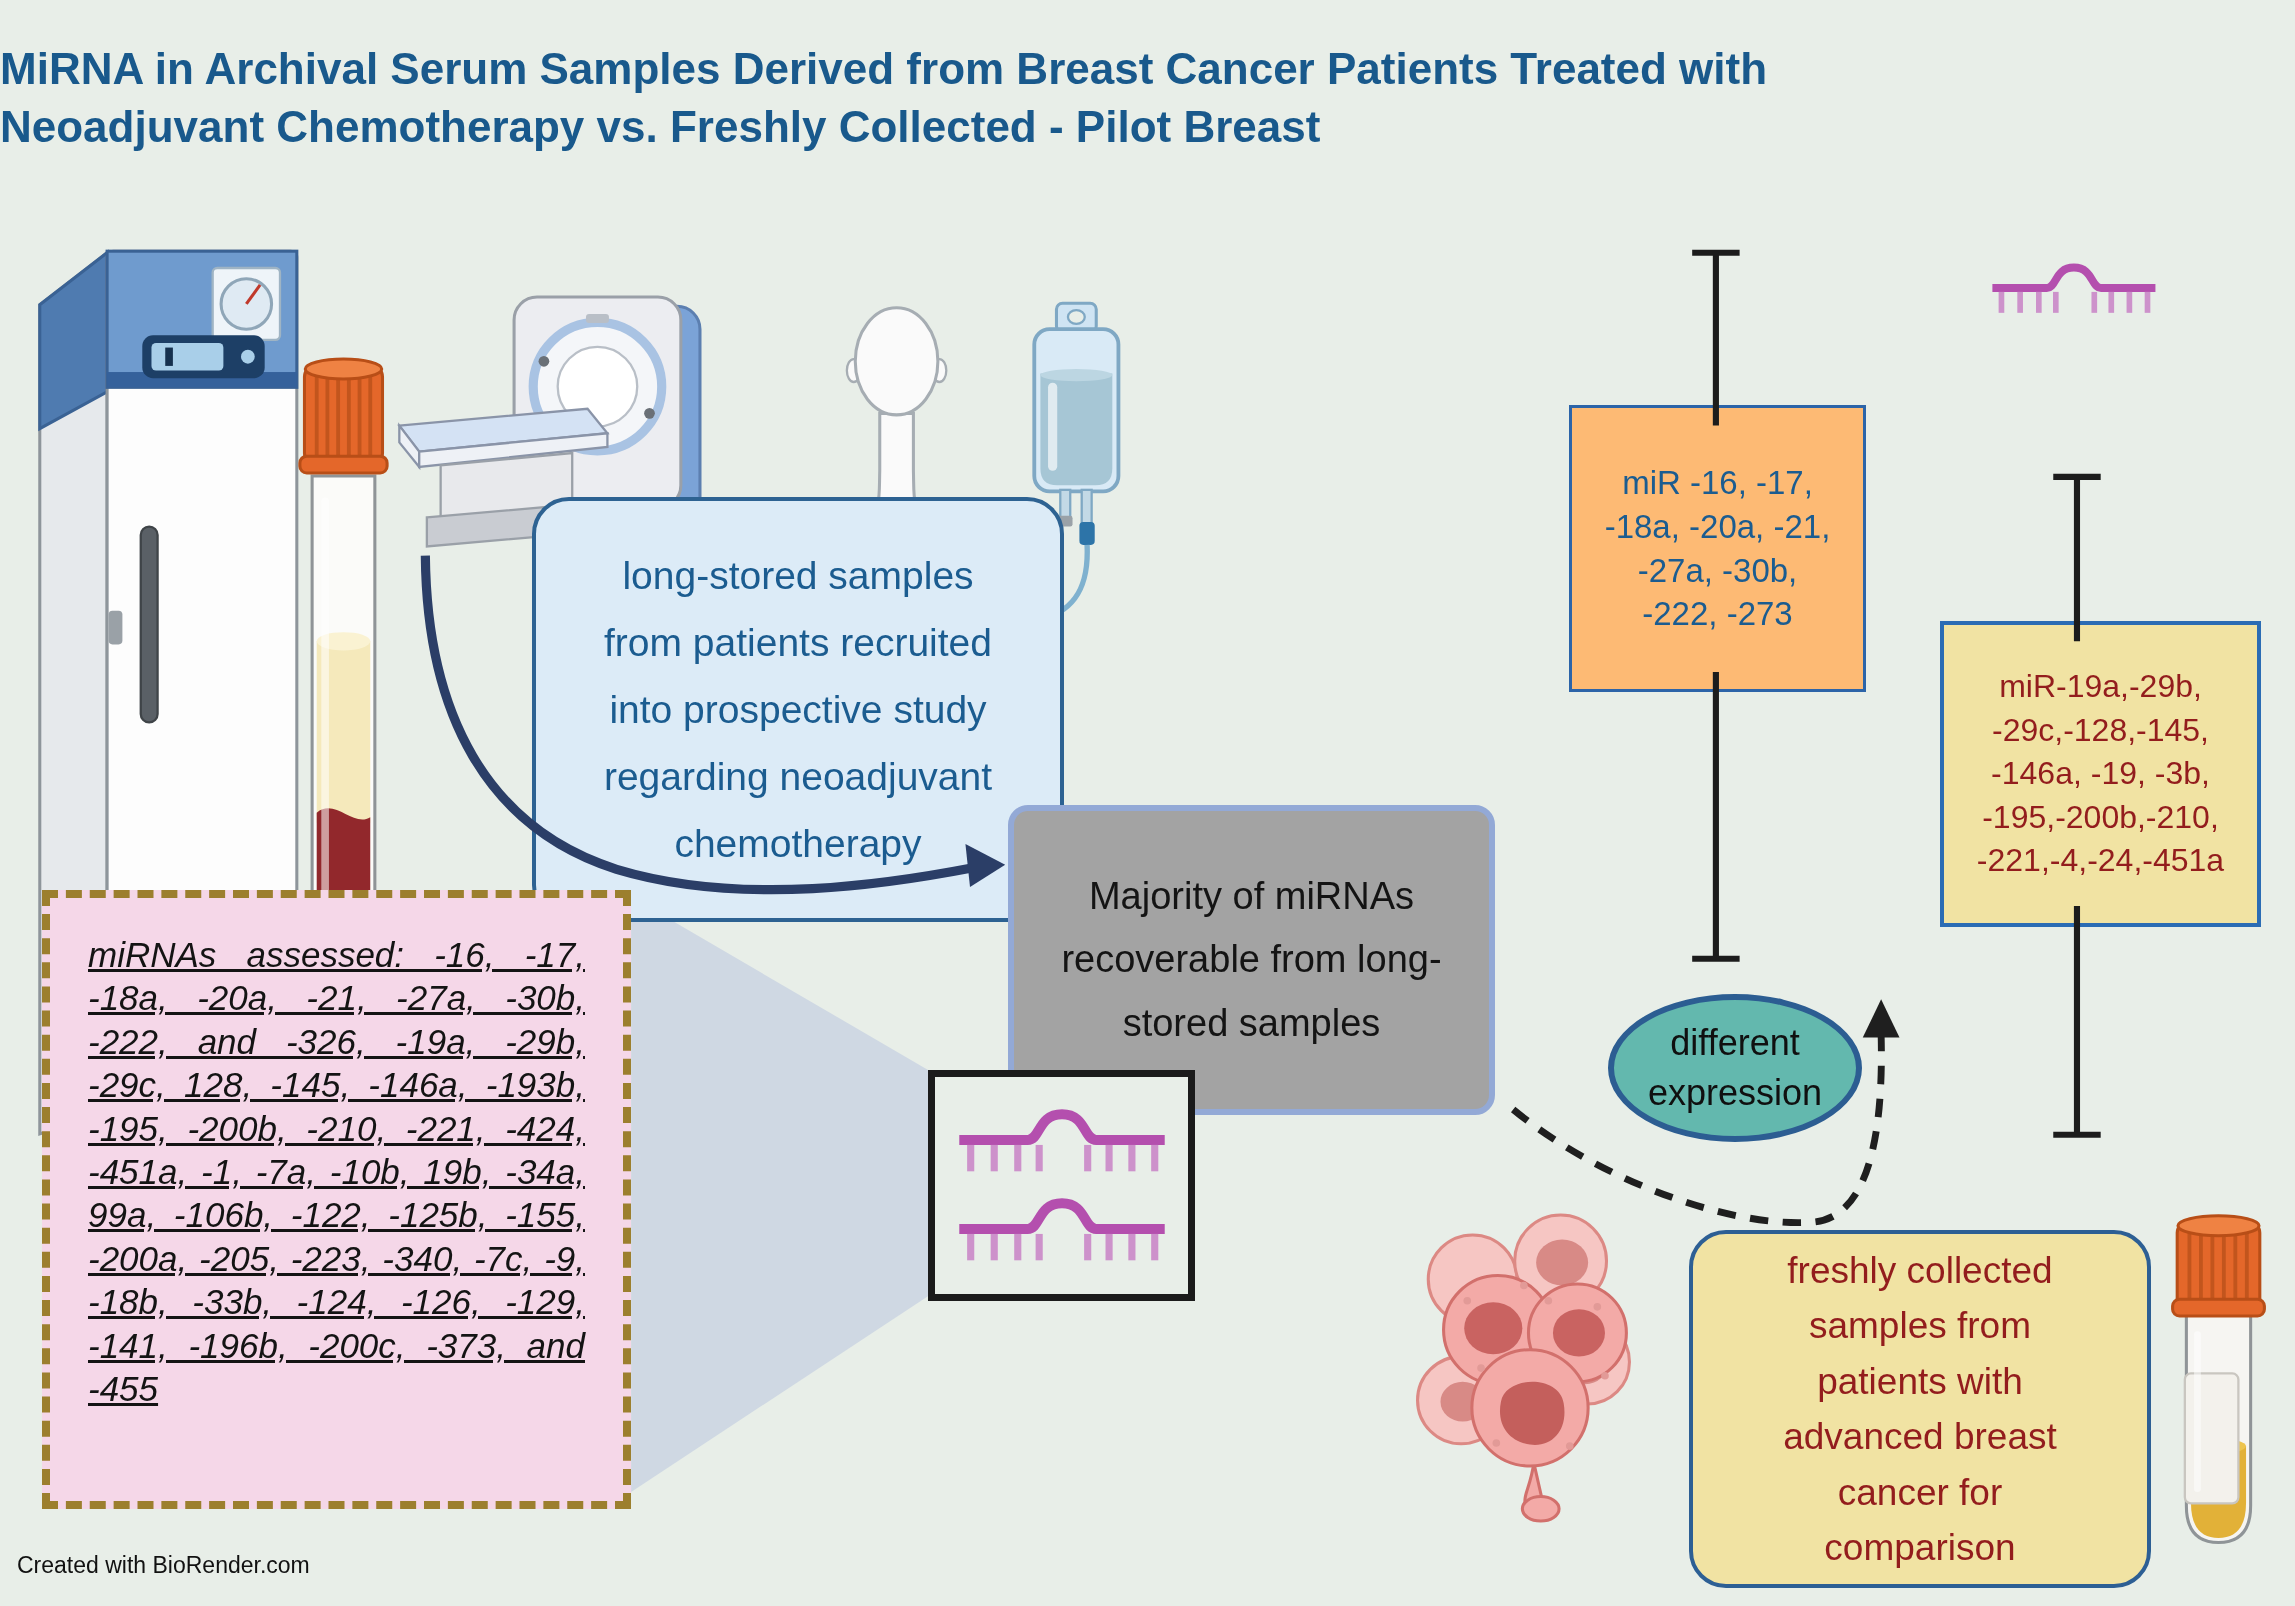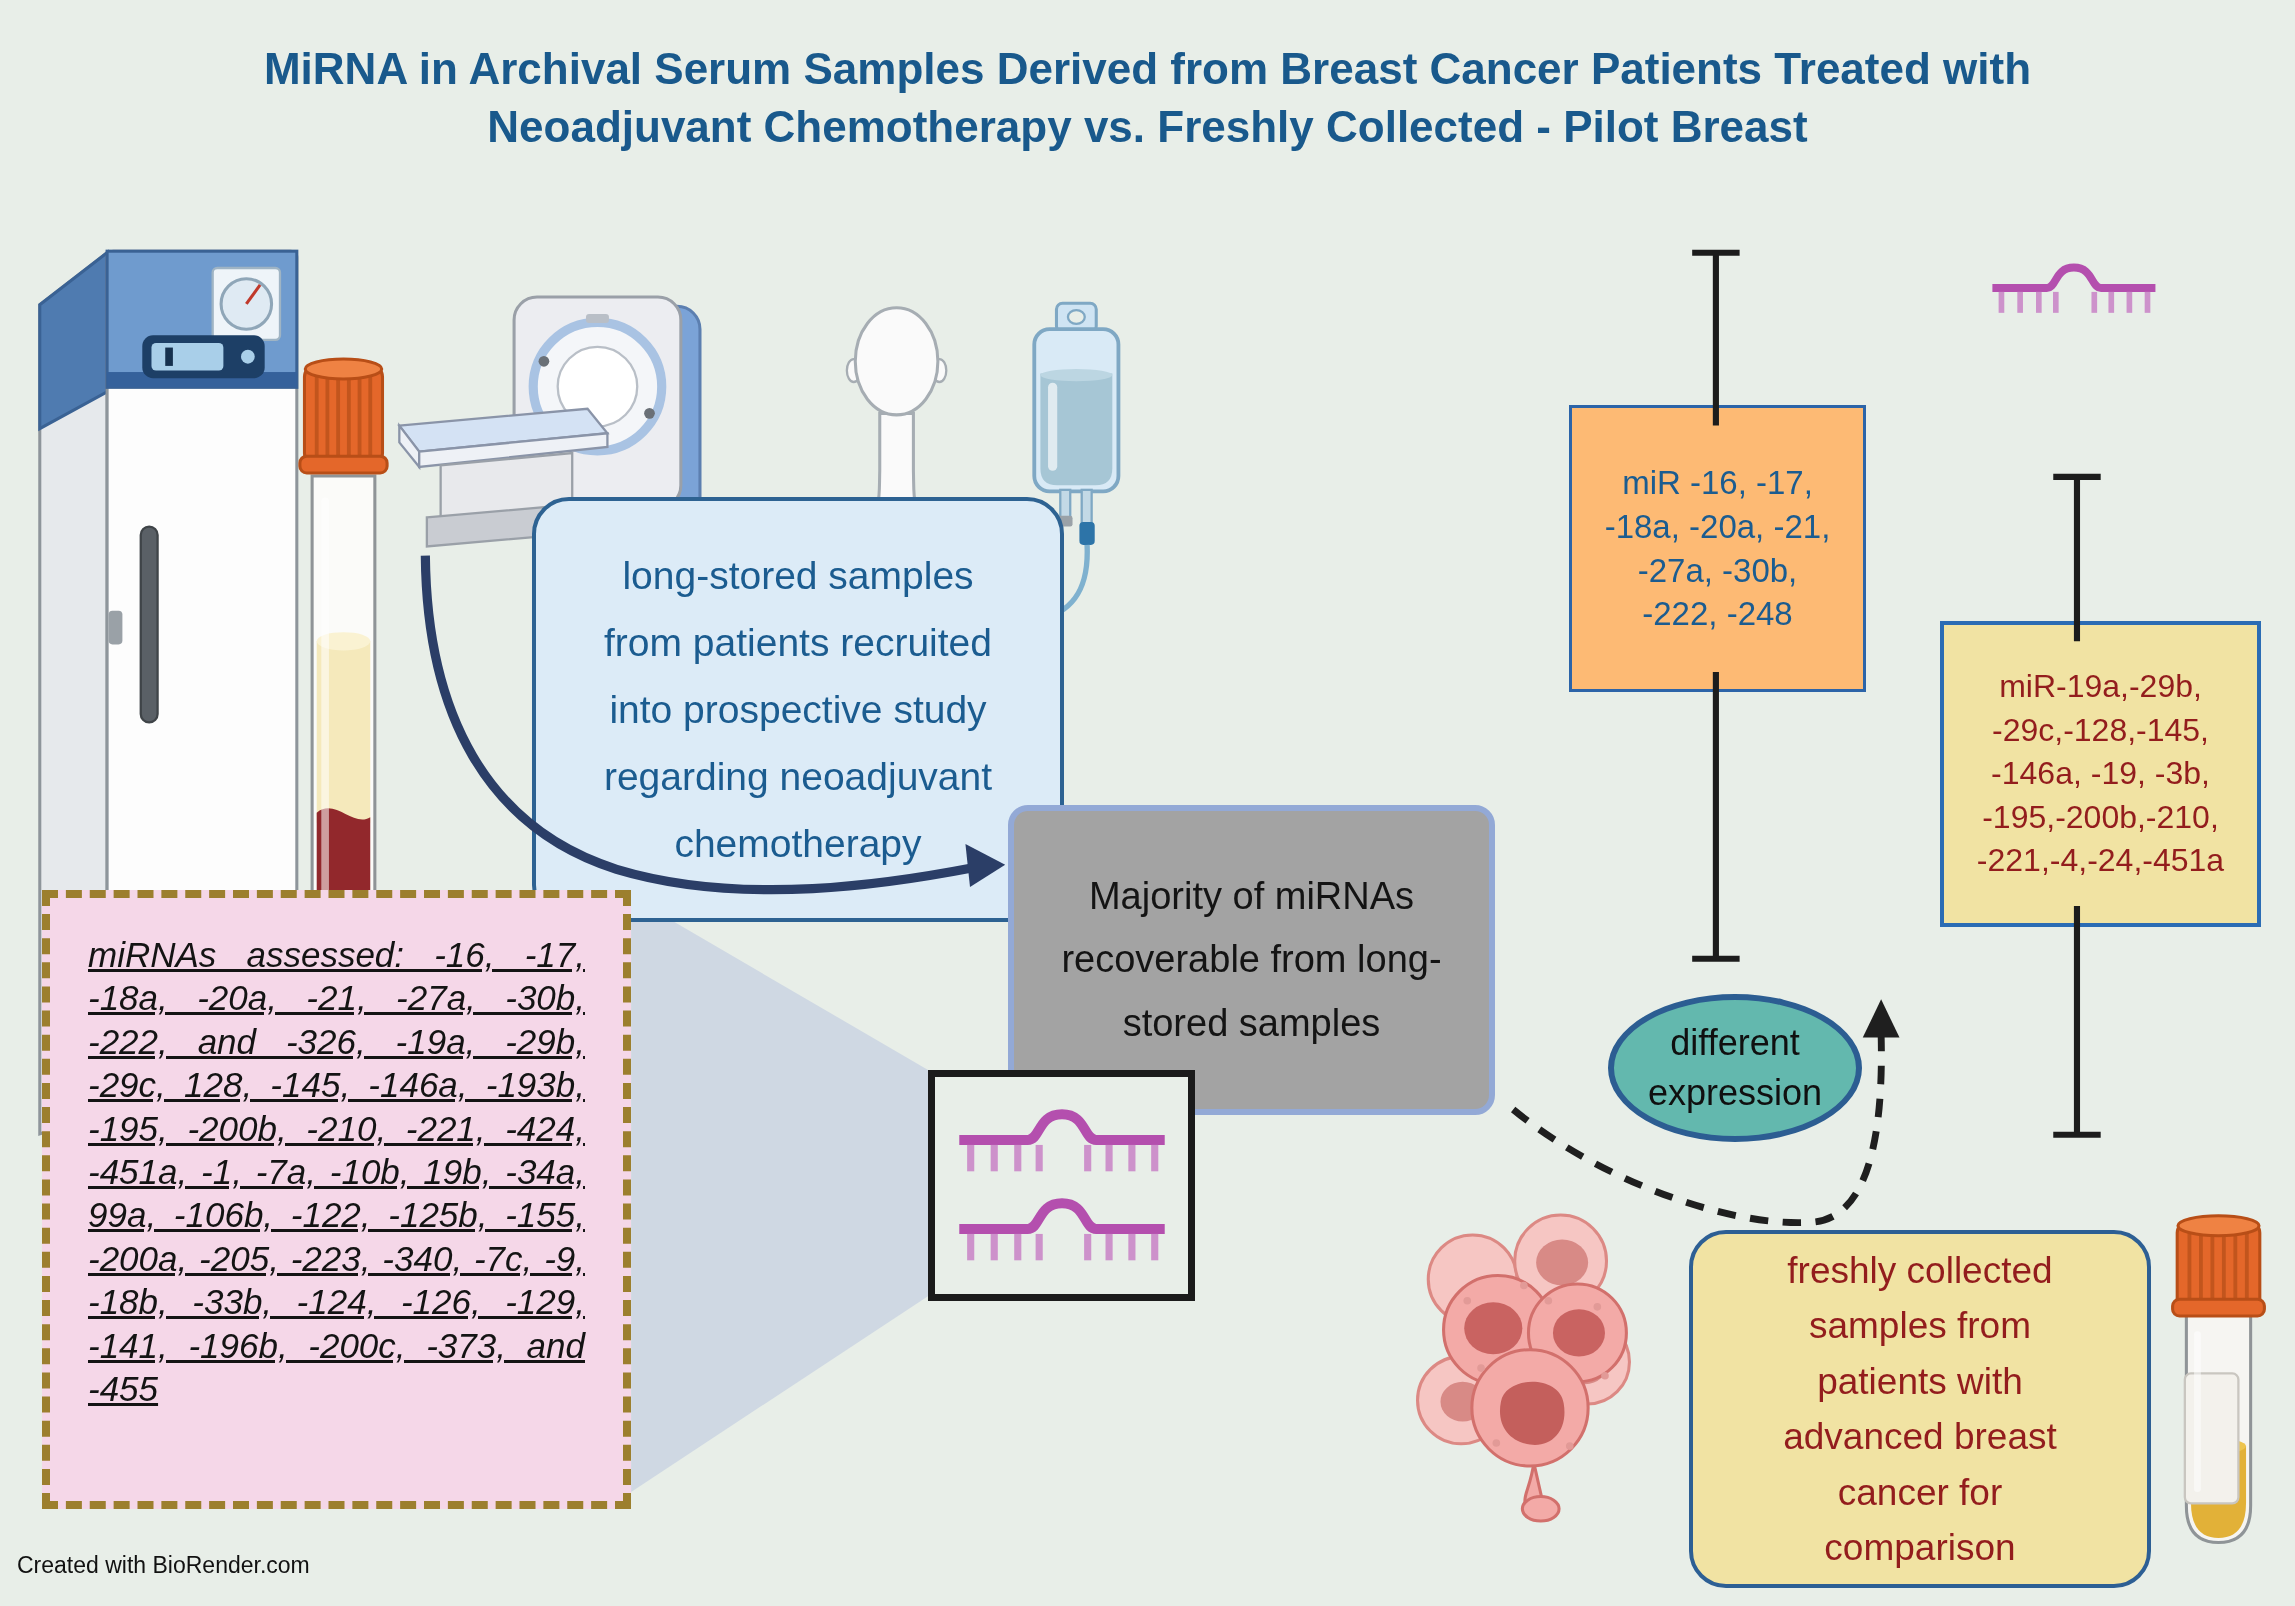--- a/index.html
+++ b/index.html
@@ -3,21 +3,21 @@
 <meta charset="utf-8">
 <style>
   html,body{margin:0;padding:0;}
   body{width:2295px;height:1607px;font-family:"Liberation Sans",sans-serif;}
   #canvas{position:relative;width:2295px;height:1607px;background:#e8eee8;overflow:hidden;}
   svg.layer{position:absolute;left:0;top:0;width:2295px;height:1607px;}
   #bg-art{z-index:1;}
   #fg-art{z-index:3;pointer-events:none;}
   .txt{position:absolute;box-sizing:border-box;z-index:2;}
 
-  #title{left:0;top:40px;width:2295px;text-align:center;color:#19598c;
+  #title{left:0;top:40px;width:2295px;color:#19598c;
          font-size:44px;font-weight:bold;line-height:1.32;}
 
   .flexbox{display:flex;flex-direction:column;align-items:center;justify-content:center;text-align:center;}
 
   #box-long-stored{left:532px;top:497px;width:532px;height:425px;background:#dcebf7;
     border:4.6px solid #2d6292;border-radius:37px;color:#1b5c90;font-size:39px;line-height:1.72;padding:0 44px;}
   #box-majority{left:1008px;top:805px;width:487px;height:310px;background:#a3a3a3;
     border:6.1px solid #93a9d6;border-radius:20px;color:#141414;font-size:38px;line-height:1.66;padding:0 27.5px;}
   #box-assessed{left:42px;top:890px;width:589px;height:619px;background:#f5d7e8;
     border:8.4px dashed #9c7f2e;color:#141414;font-size:35px;line-height:1.24;
@@ -217,21 +217,21 @@
   </div>
 
   <div class="txt" id="box-assessed">
     <span>miRNAs assessed: -16, -17, -18a, -20a, -21, -27a, -30b, -222, and -326, -19a, -29b, -29c, 128, -145, -146a, -193b, -195, -200b, -210, -221, -424, -451a, -1, -7a, -10b, 19b, -34a, 99a, -106b, -122, -125b, -155, -200a, -205, -223, -340, -7c, -9, -18b, -33b, -124, -126, -129, -141, -196b, -200c, -373, and -455</span>
   </div>
 
   <div class="txt flexbox" id="box-recoverable">
     <div>miR -16, -17,</div>
     <div>-18a, -20a, -21,</div>
     <div>-27a, -30b,</div>
-    <div>-222, -248</div>
+    <div>-222, -273</div>
   </div>
 
   <div class="txt flexbox" id="box-different-mirs">
     <div>miR-19a,-29b,</div>
     <div>-29c,-128,-145,</div>
     <div>-146a, -19, -3b,</div>
     <div>-195,-200b,-210,</div>
     <div>-221,-4,-24,-451a</div>
   </div>
 

